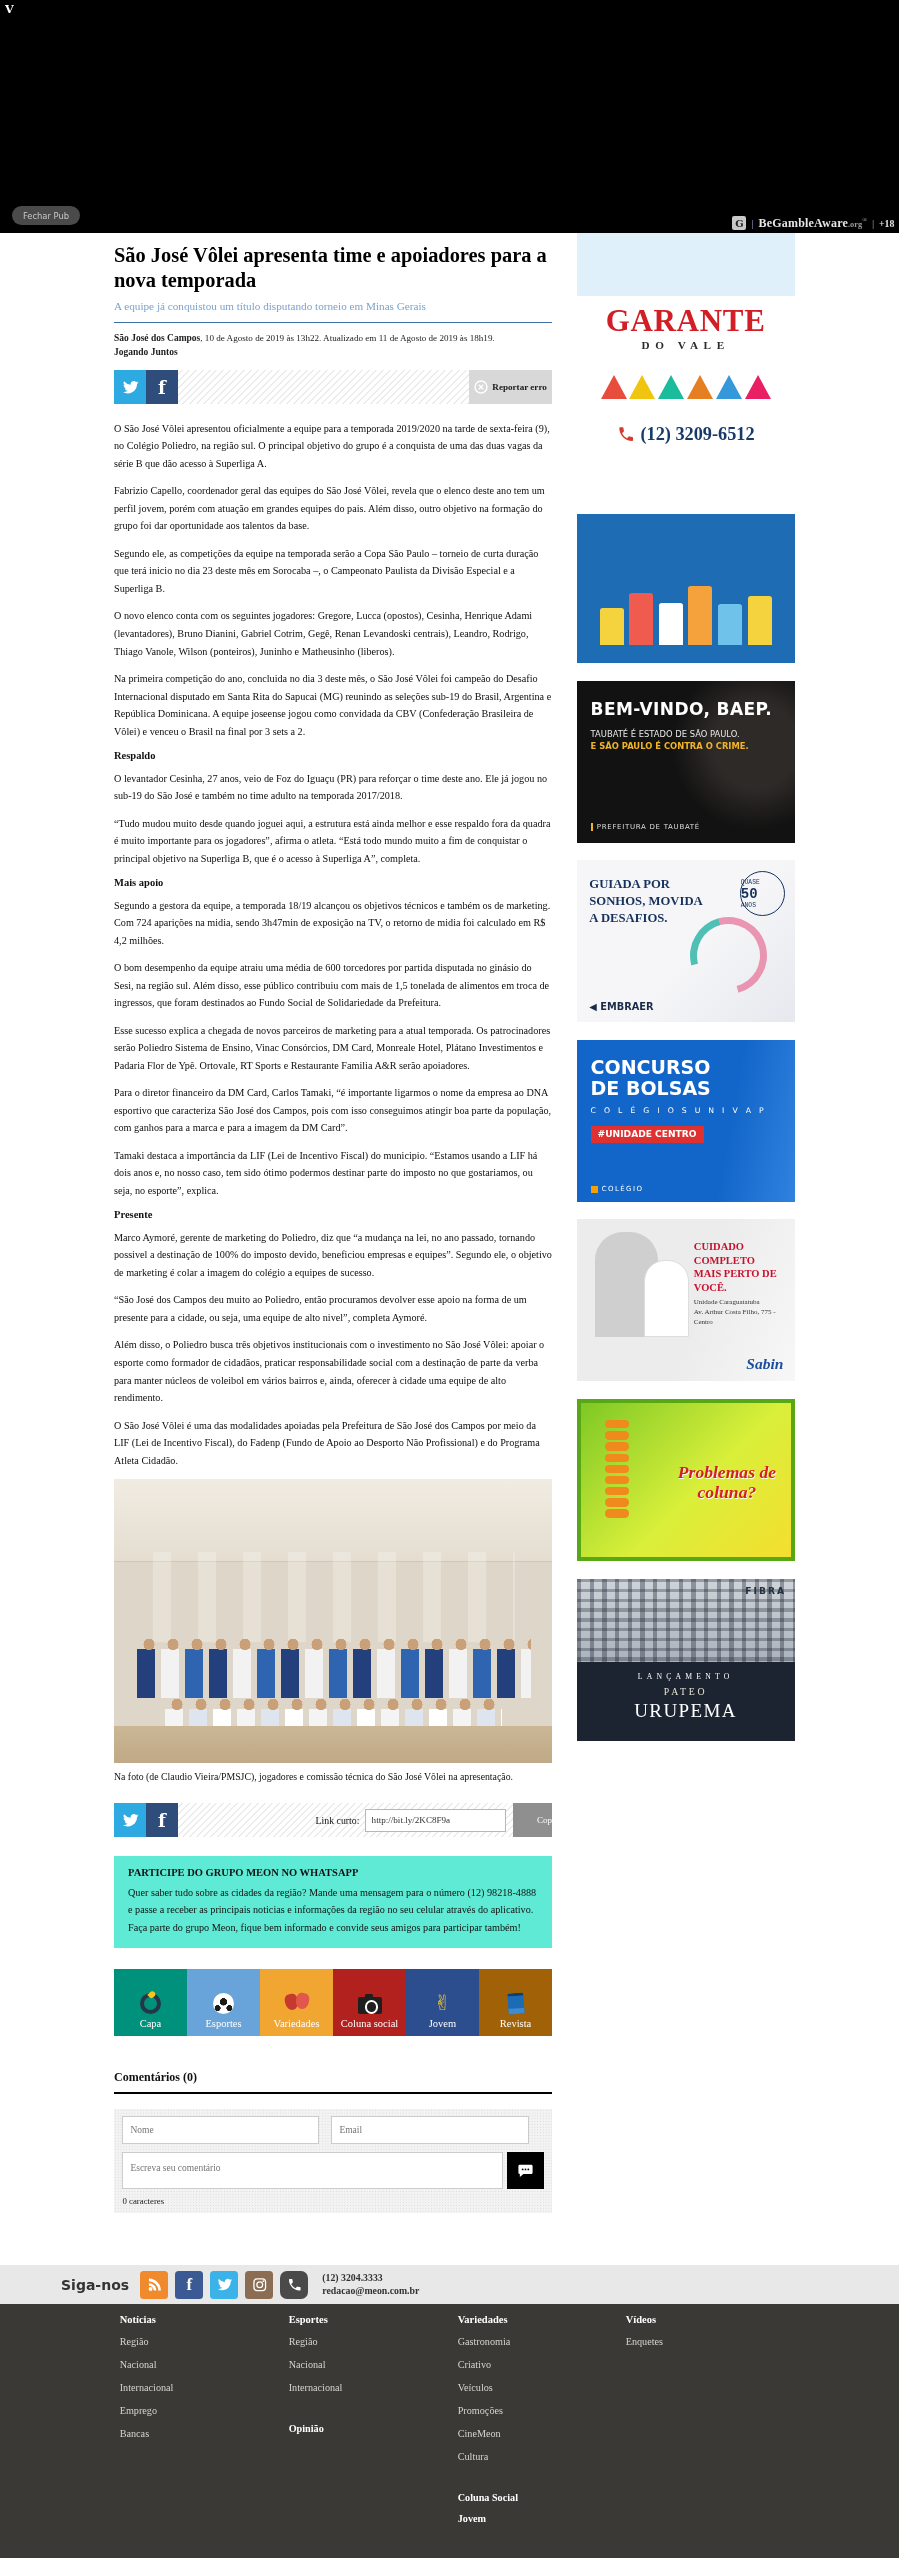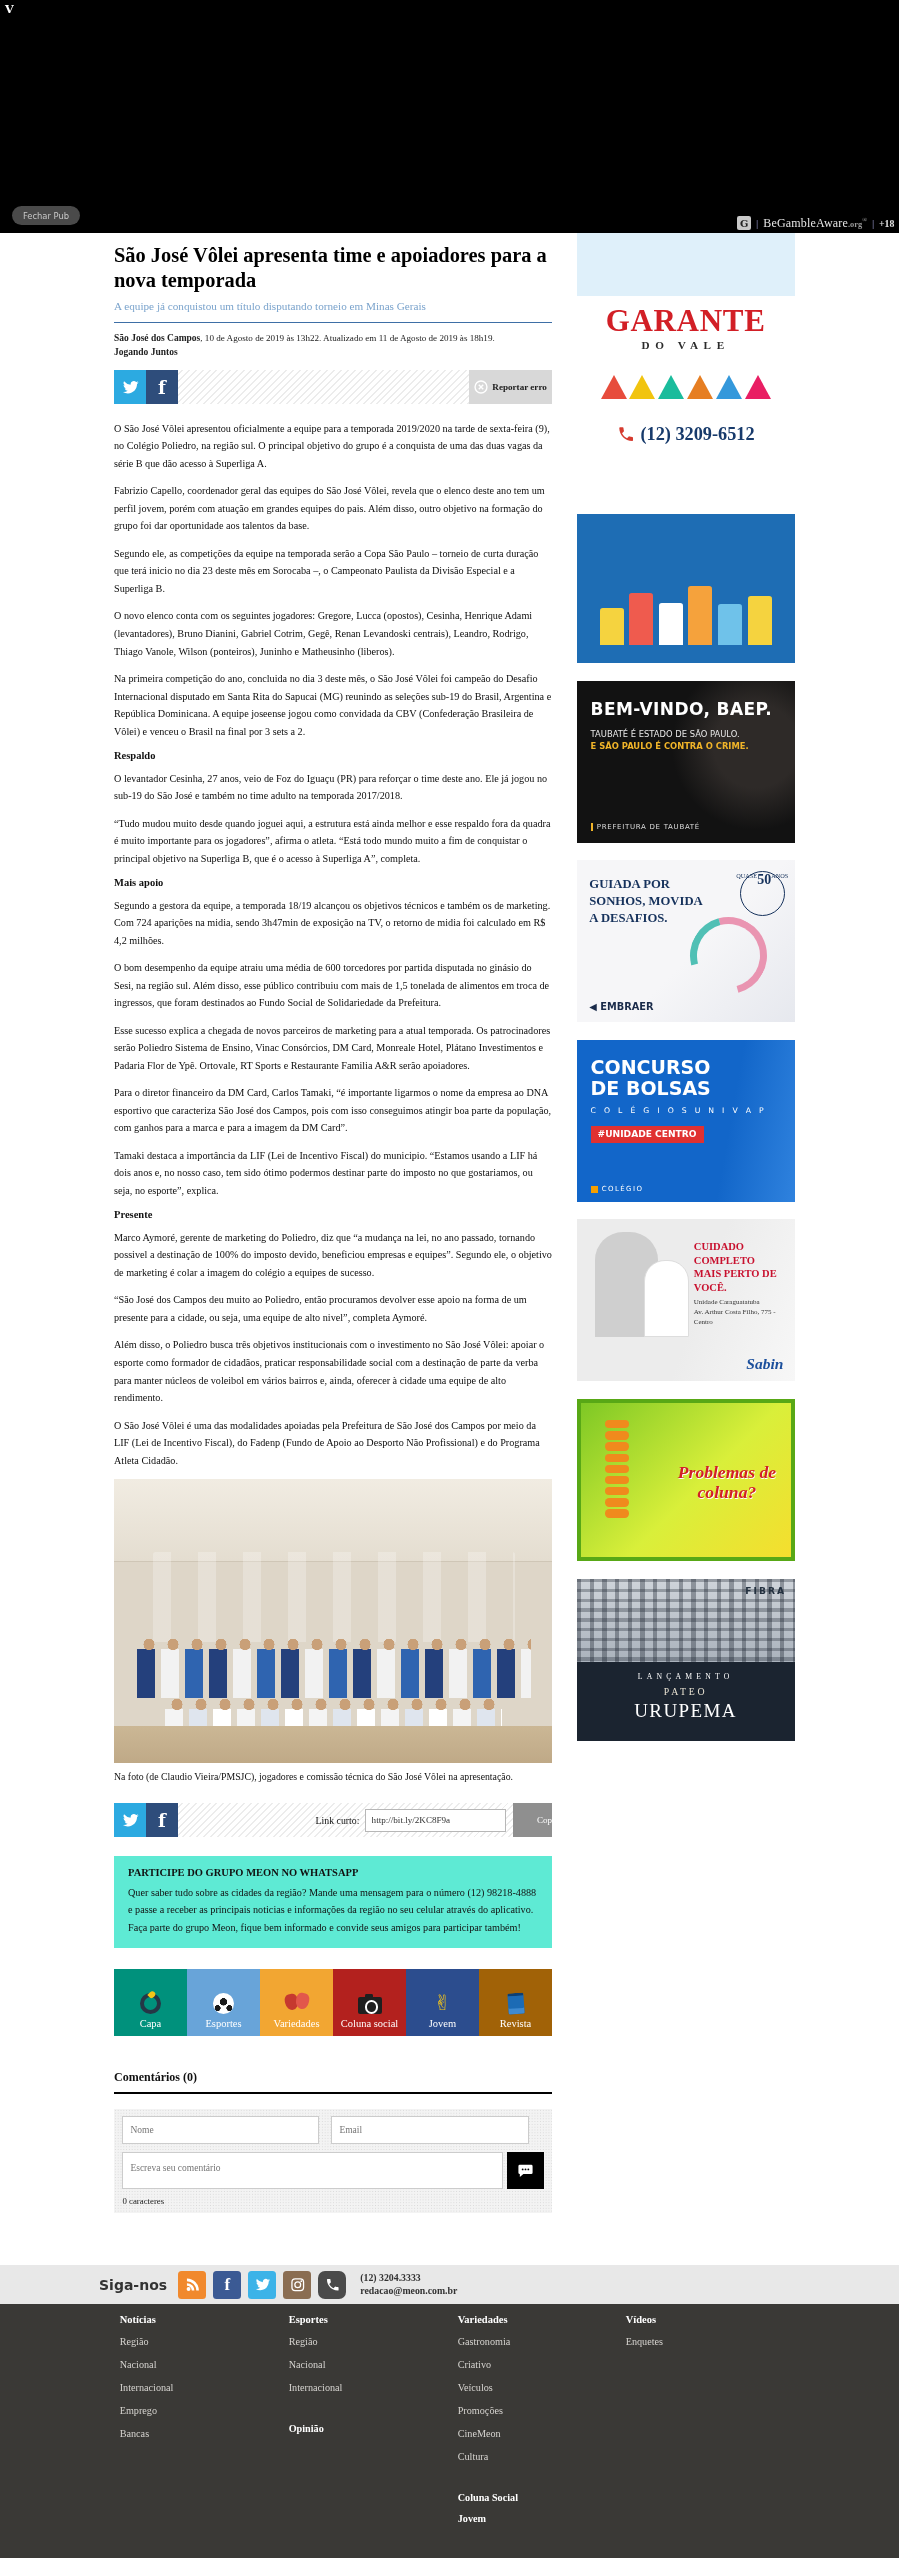--- a/index.html
+++ b/index.html
@@ -5,21 +5,21 @@
   * { margin:0; padding:0; box-sizing:border-box; }
   body { width:900px; background:#fff; font-family:"Liberation Serif","DejaVu Serif",serif; color:#111; }
 
   
   .top-ad { position:relative; height:233px; background:#000; }
   .top-ad .vlogo { position:absolute; top:2.1px; left:4.9px; color:#fff; font-weight:bold; font-size:11.2px; font-family:"DejaVu Serif",serif; }
   .fechar-pub { position:absolute; left:12px; bottom:7.7px; width:68px; height:19px; background:#4a4a4a; border:none; border-radius:9.8px; color:#c9c9c9; font-size:8.4px; font-family:"DejaVu Sans",sans-serif; cursor:pointer; }
   .gamble { position:absolute; right:5.6px; bottom:2.1px; display:flex; align-items:center; gap:4.9px; color:#ddd; }
   .gamble .gbox { width:14px; height:14px; background:#c9c9c9; color:#222; border-radius:2.1px; font-weight:bold; font-size:9.8px; display:flex; align-items:center; justify-content:center; font-family:"DejaVu Serif",serif;}
   .gamble .sep { color:#9a9acc; font-size:11.2px; }
-  .gamble .gname { font-weight:normal; font-size:12px; color:#e6e6e6; letter-spacing:0.2px;}
+  .gamble .gname { font-weight:bold; font-size:12px; color:#e6e6e6; letter-spacing:0.2px;}
   .gamble .gorg { font-size:8.4px; color:#9a9a9a; font-weight:bold;}
   .gamble .greg { font-size:6.3px; vertical-align:super; color:#bbb;}
   .gamble .gage { font-weight:bold; font-size:9.8px; color:#e6e6e6; }
 
   
   .container { width:680px; margin-left:100px; }
   .breadcrumb { margin:27px 0 11.2px 14px; color:#9a9a9a; font-size:8.4px; }
   .breadcrumb .crumb { color:#9a9a9a; text-decoration:none; }
   .breadcrumb .current { font-size:14px; color:#9a9a9a; margin-left:2.1px; }
   .columns { display:flex; align-items:flex-start; }
@@ -117,21 +117,21 @@
   .gar-blue i { display:block; border-radius:2.8px 2.8px 0 0; }
 
   .ad-baep { height:162px; background:radial-gradient(circle at 82% 40%,#2e2a28 0 42px,#121212 84px); color:#fff; padding:18.3px 14px; font-family:"DejaVu Sans",sans-serif; }
   .ad-baep .l1 { font-size:17px; font-weight:bold; letter-spacing:0.4px; }
   .ad-baep .l2 { font-size:8.4px; margin-top:9.8px; color:#e8e8e8; }
   .ad-baep .l3 { font-size:8.4px; margin-top:2.1px; color:#f0b429; font-weight:bold; }
   .ad-baep .badge { position:absolute; left:14px; bottom:11.2px; font-size:7px; letter-spacing:0.7px; color:#ddd; border-left:2.8px solid #f0b429; padding-left:4.2px; }
 
   .ad-embraer { height:162px; background:linear-gradient(135deg,#f6f6f8 55%,#e6e8ee); color:#16325c; padding:15.5px 12.7px; }
   .ad-embraer .head { font-weight:bold; font-size:12.7px; line-height:17px; width:119px; }
-  .ad-embraer .badge50 { position:absolute; top:11.2px; right:9.8px; width:45px; height:45px; border:1.4px solid #16325c; border-radius:50%; font-size:6.3px; display:flex; flex-direction:row; justify-content:center; font-family:Liberation Serif, serif; }
+  .ad-embraer .badge50 { position:absolute; top:11.2px; right:9.8px; width:45px; height:45px; border:1.4px solid #16325c; border-radius:50%; font-size:6.3px; display:flex; flex-direction:column; justify-content:center; font-family:Liberation Mono, monospace; }
   .ad-embraer .badge50 b { font-size:14px; }
   .ad-embraer .swirl { position:absolute; right:28px; bottom:28px; width:77px; height:77px; border:7px solid #e87ea1; border-left-color:#27b3a5; border-bottom-color:transparent; border-radius:50%; transform:rotate(30deg); opacity:.8; }
   .ad-embraer .logo { position:absolute; left:12.7px; bottom:9.8px; font-family:"DejaVu Sans",sans-serif; font-weight:bold; font-size:9.8px; color:#1a2b4a; }
 
   .ad-univap { height:162px; background:linear-gradient(100deg,#1266c9 68%,#2f82de); color:#fff; padding:17px 14px; font-family:"DejaVu Sans",sans-serif; }
   .ad-univap .c1 { font-size:19px; font-weight:bold; line-height:21px; }
   .ad-univap .c2 { font-size:7.7px; letter-spacing:2.8px; margin-top:7px; }
   .ad-univap .tag { display:inline-block; background:#e03131; color:#fff; font-weight:bold; font-size:9.1px; padding:3.5px 7px; margin-top:11.2px; }
   .ad-univap .mini { position:absolute; left:14px; bottom:8.4px; font-size:7px; letter-spacing:1.4px; color:#fff; display:flex; align-items:center; gap:4.2px; }
   .ad-univap .mini i { width:7px; height:7px; background:#f59f00; display:inline-block; }
@@ -153,21 +153,21 @@
   .ad-fibra .bldg { position:absolute; top:0; left:0; right:0; height:83px; background:
       repeating-linear-gradient(90deg,rgba(20,28,40,.35) 0 4.2px,transparent 4.2px 12.7px),
       repeating-linear-gradient(rgba(20,28,40,.3) 0 3.5px,transparent 3.5px 9.8px),
       linear-gradient(#cfd4da,#aab2bc); }
   .ad-fibra .flogo { position:absolute; top:7px; right:8.4px; color:#23303f; font-family:"DejaVu Sans",sans-serif; font-weight:bold; font-size:9.1px; letter-spacing:2.1px; }
   .ad-fibra .lan { position:absolute; left:0; right:0; top:93px; text-align:center; color:#fff; letter-spacing:4.2px; font-size:7.7px; }
   .ad-fibra .n1 { position:absolute; left:0; right:0; top:107px; text-align:center; color:#e8e2d2; letter-spacing:2.8px; font-size:9.8px; }
   .ad-fibra .n2 { position:absolute; left:0; right:0; top:121px; text-align:center; color:#fff; font-size:19px; letter-spacing:1.4px; }
 
   
-  .follow { margin-top:52px; height:39px; background:#e8e8e8; display:flex; align-items:center; padding-left:99px; gap:7px; }
+  .follow { margin-top:52px; height:39px; background:#e8e8e8; display:flex; align-items:center; padding-left:61px; gap:7px; }
   .follow .flabel { font-family:"DejaVu Sans",sans-serif; font-weight:bold; font-size:14px; color:#333; margin-right:4.2px; }
   .ficon { width:28px; height:28px; border-radius:3.5px; display:flex; align-items:center; justify-content:center; cursor:pointer; }
   .f-rss{background:#f1892d}.f-fb{background:#3b5a94}.f-tw{background:#3cb3e8}.f-ig{background:#8a6d52}.f-ph{background:#4a4a4a;border-radius:7px;}
   .f-fb span { color:#fff; font-size:17px; font-weight:bold; font-family:"Liberation Serif",serif; }
   .fcontact { margin-left:7px; font-size:9.8px; font-weight:bold; color:#333; line-height:12.7px; }
 
   
   footer { background:#3a3936; padding:9.8px 0 24px; }
   .fcols { width:680px; margin-left:100px; display:flex; }
   .fcol { width:169px; padding-left:19.7px; }

